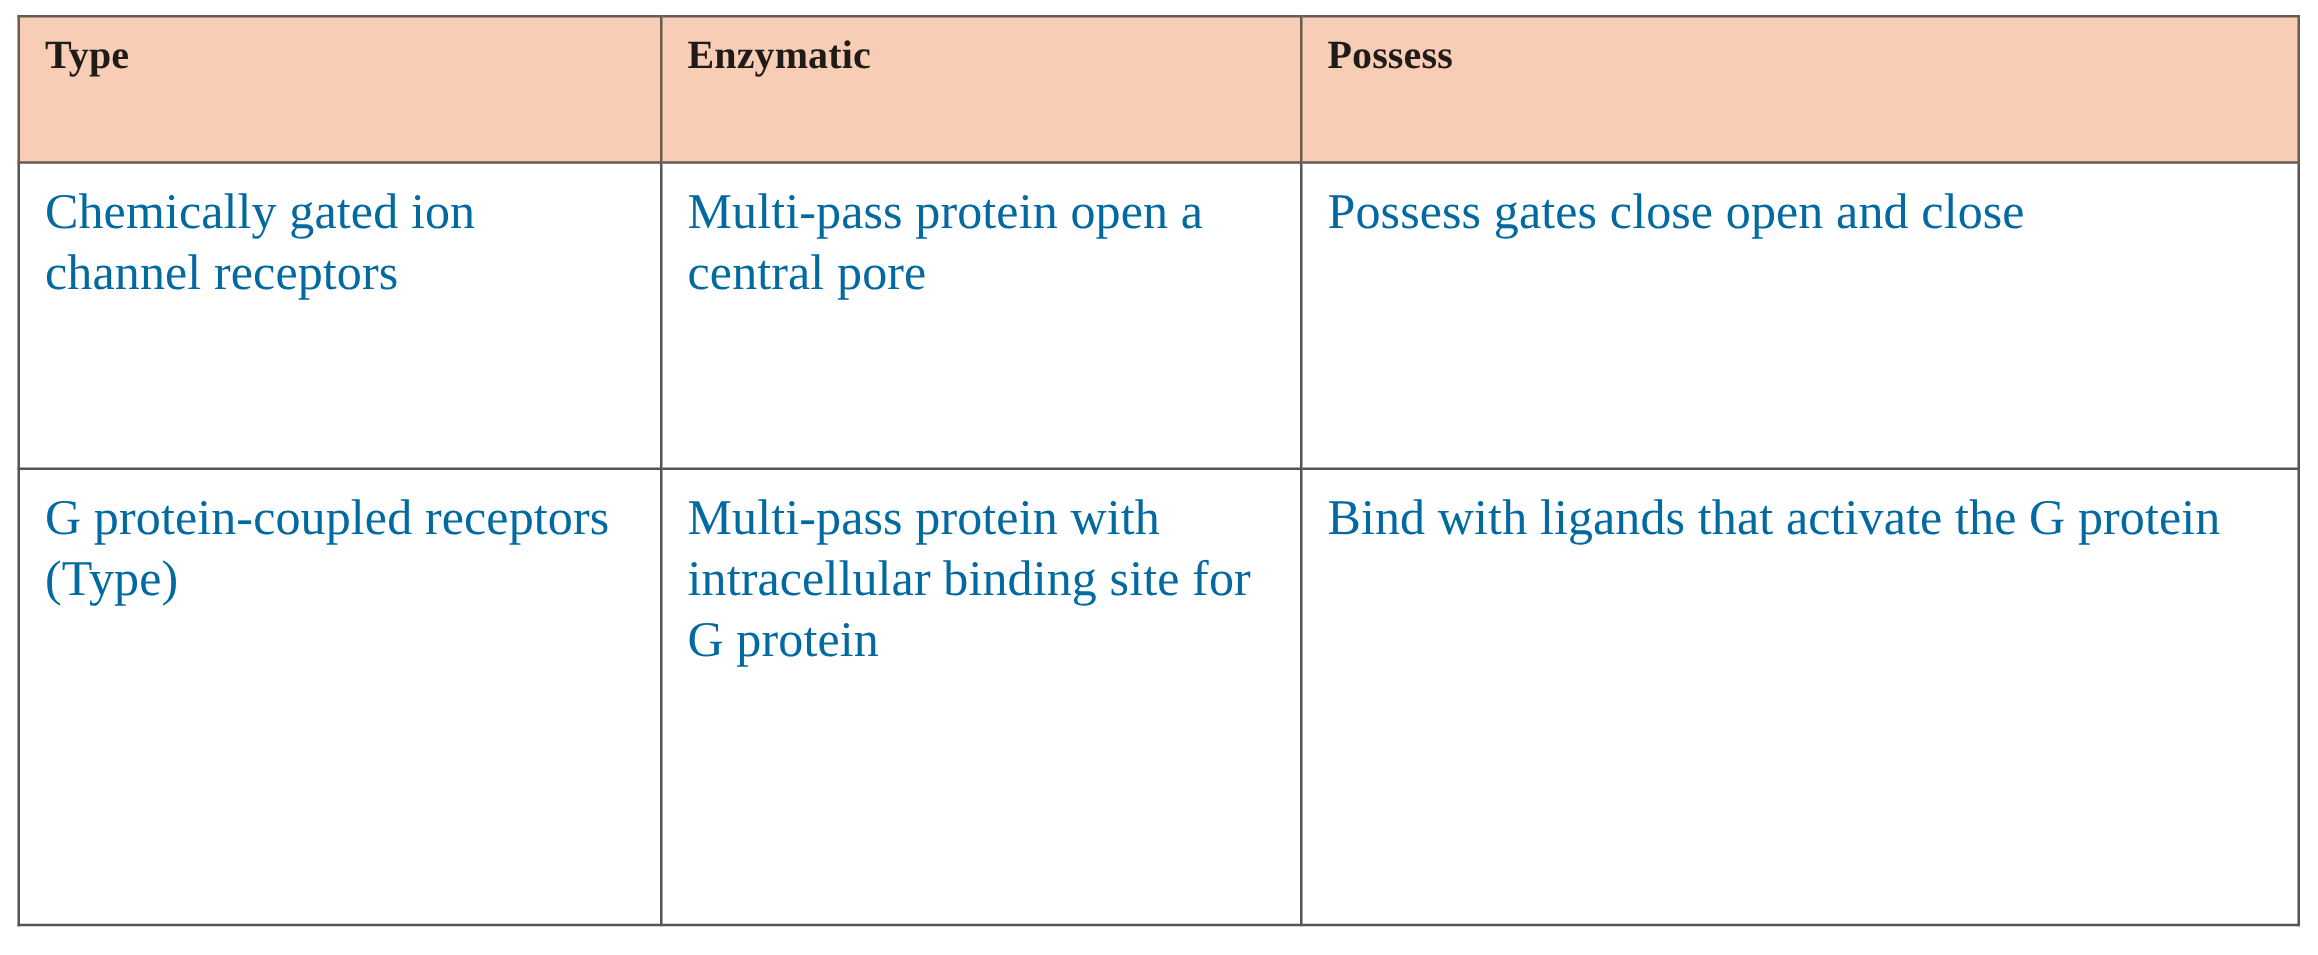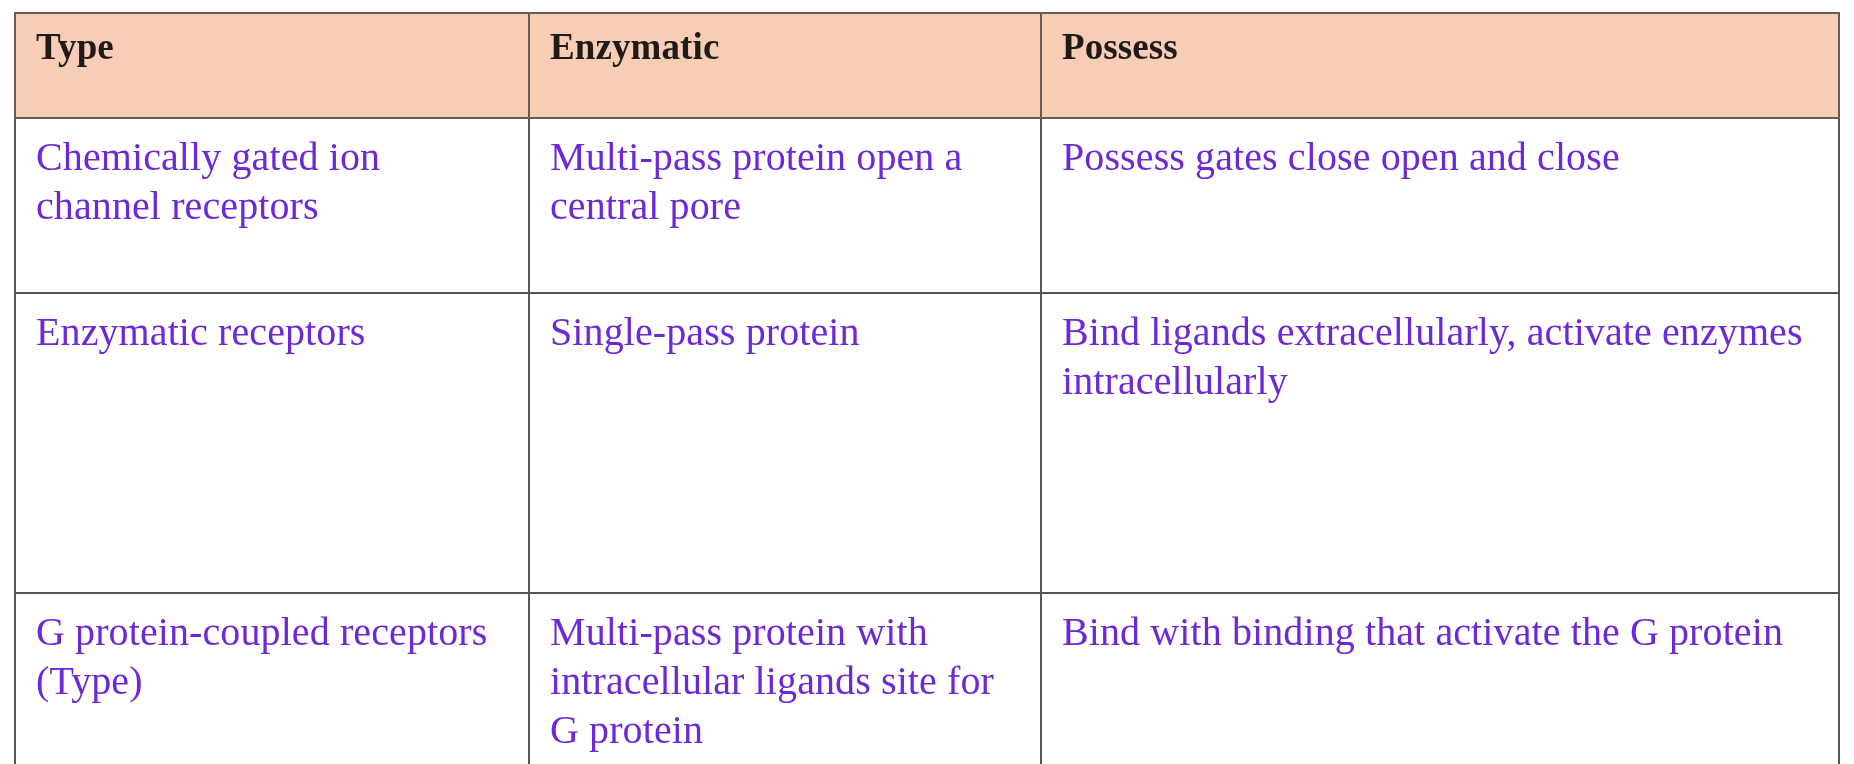--- a/index.html
+++ b/index.html
@@ -33,33 +33,33 @@
   .receptor-table col.c-structure{ width: 512px; }
   .receptor-table col.c-function { width: 798px; }
 
   .receptor-table th,
   .receptor-table td {
     border: 2px solid #545454;
     vertical-align: top;
     padding: 14px 18px 14px 20px;
     font-size: 40px;
     line-height: 1.22;
-    color: #6d28d9;
+    color: #0369a1;
     font-weight: normal;
     text-align: left;
     letter-spacing: 0.1px;
   }
   .receptor-table thead th {
     background: #f7cdb5;
     font-weight: bold;
     color: #1f1b18;
     height: 83px;
     padding-top: 10px;
-    padding-bottom: 10px;
-    font-size: 37px;
+    padding-bottom: 22px;
+    font-size: 32px;
     border-color: #6b5a50;
   }
   .receptor-table tbody tr.row-1 td { height: 145px; }
   .receptor-table tbody tr.row-2 td { height: 270px; }
   .receptor-table tbody tr.row-3 td { height: 230px; }
 
   .cell-text {
     display: block;
     white-space: pre-line;
   }
@@ -90,39 +90,28 @@
           <span class="cell-text">Chemically gated ion channel receptors</span>
         </td>
         <td>
           <span class="cell-text">Multi-pass protein open a central pore</span>
         </td>
         <td>
           <span class="cell-text">Possess gates close open and close</span>
         </td>
       </tr>
 
-      <tr class="row-2">
-        <td>
-          <span class="cell-text">Enzymatic receptors</span>
-        </td>
-        <td>
-          <span class="cell-text">Single-pass protein</span>
-        </td>
-        <td>
-          <span class="cell-text">Bind ligands extracellularly, activate enzymes intracellularly</span>
-        </td>
-      </tr>
 
       <tr class="row-3">
         <td>
           <span class="cell-text">G protein-coupled receptors (Type)</span>
         </td>
         <td>
-          <span class="cell-text">Multi-pass protein with intracellular ligands site for G protein</span>
+          <span class="cell-text">Multi-pass protein with intracellular binding site for G protein</span>
         </td>
         <td>
-          <span class="cell-text">Bind with binding that activate the G protein</span>
+          <span class="cell-text">Bind with ligands that activate the G protein</span>
         </td>
       </tr>
     </tbody>
   </table>
 
 </div>
 
 </body></html>

